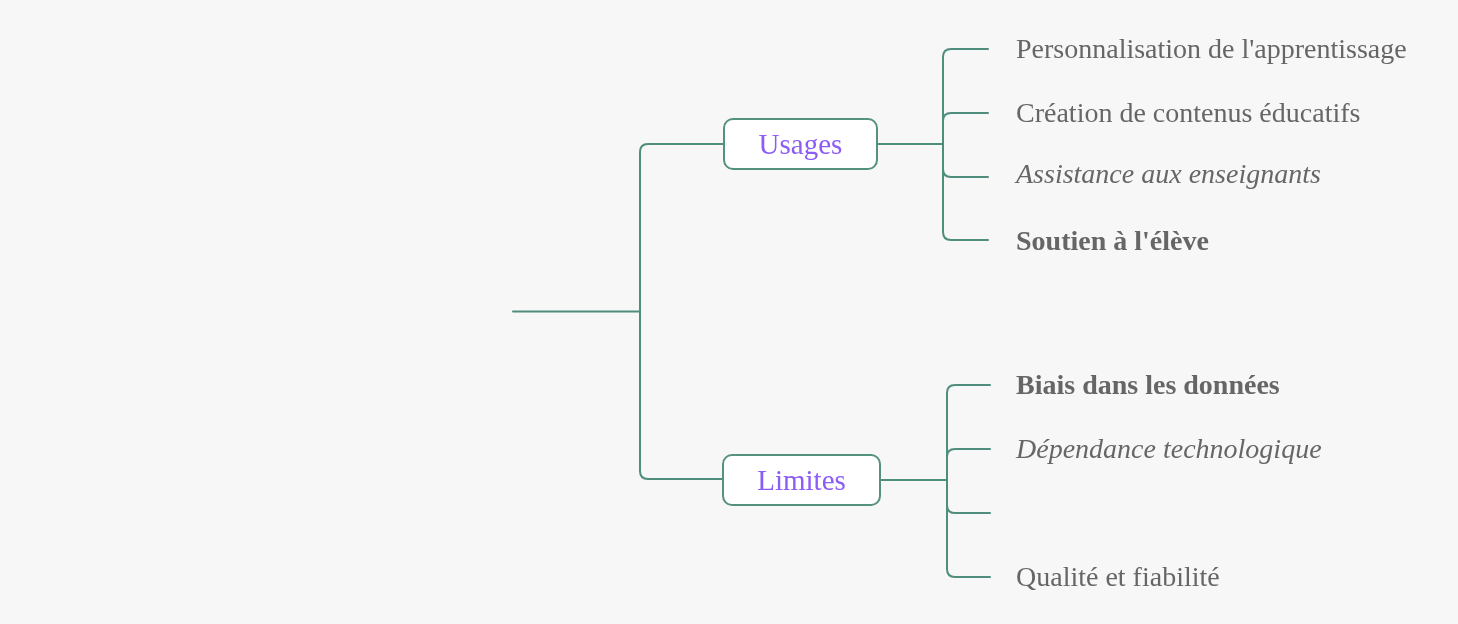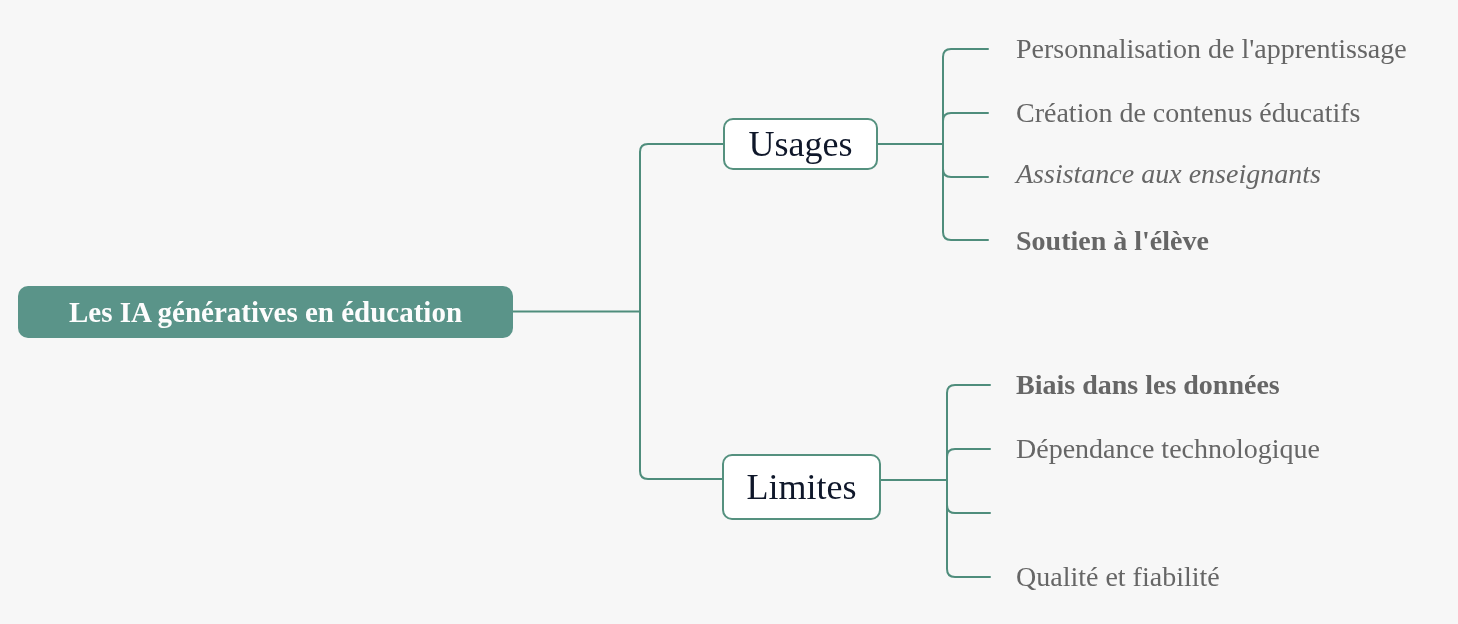--- a/index.html
+++ b/index.html
@@ -43,40 +43,40 @@
     width: 495px;
     height: 52px;
     background: #5a9489;
     color: #fdfdfd;
     font-size: 29px;
     font-weight: bold;
   }
   .node-branch {
     background: #ffffff;
     border: 2px solid #55917f;
-    color: #0f172a;
-    font-size: 36px;
+    color: #8b5cf6;
+    font-size: 29px;
   }
   .node-usages { left: 723px; top: 118px; width: 155px; height: 52px; }
-  .node-limites { left: 722px; top: 454px; width: 159px; height: 66px; }
+  .node-limites { left: 722px; top: 454px; width: 159px; height: 52px; }
   .leaf {
     position: absolute;
     left: 1016px;
     height: 32px;
     line-height: 32px;
     font-size: 28px;
     color: #666666;
     white-space: nowrap;
   }
   .leaf-u0 { top: 33px; }
   .leaf-u1 { top: 97px; }
   .leaf-u2 { top: 158px; font-style: italic; }
   .leaf-u3 { top: 225px; font-weight: bold; }
   .leaf-l0 { top: 369px; font-weight: bold; }
-  .leaf-l1 { top: 433px; }
+  .leaf-l1 { top: 433px; font-style: italic; }
   .leaf-l2 { top: 497px; }
   .leaf-l3 { top: 561px; }
 </style>
 </head>
 <body>
 
 <div class="canvas">
 
   <svg class="connectors" viewBox="0 0 1458 624" xmlns="http://www.w3.org/2000/svg">
 
@@ -90,21 +90,20 @@
     <path d="M943,144 L943,169 Q943,177 951,177 L988,177"></path>
     <path d="M943,144 L943,232 Q943,240 951,240 L988,240"></path>
 
     <path d="M881,480 L947,480"></path>
     <path d="M947,480 L947,393 Q947,385 955,385 L990,385"></path>
     <path d="M947,480 L947,457 Q947,449 955,449 L990,449"></path>
     <path d="M947,480 L947,505 Q947,513 955,513 L990,513"></path>
     <path d="M947,480 L947,569 Q947,577 955,577 L990,577"></path>
   </svg>
 
-  <div class="node node-root">Les IA génératives en éducation</div>
 
   <div class="node node-branch node-usages">Usages</div>
 
   <div class="node node-branch node-limites">Limites</div>
 
   <div class="leaf leaf-u0">Personnalisation de l'apprentissage</div>
   <div class="leaf leaf-u1">Création de contenus éducatifs</div>
   <div class="leaf leaf-u2">Assistance aux enseignants</div>
   <div class="leaf leaf-u3">Soutien à l'élève</div>
 

